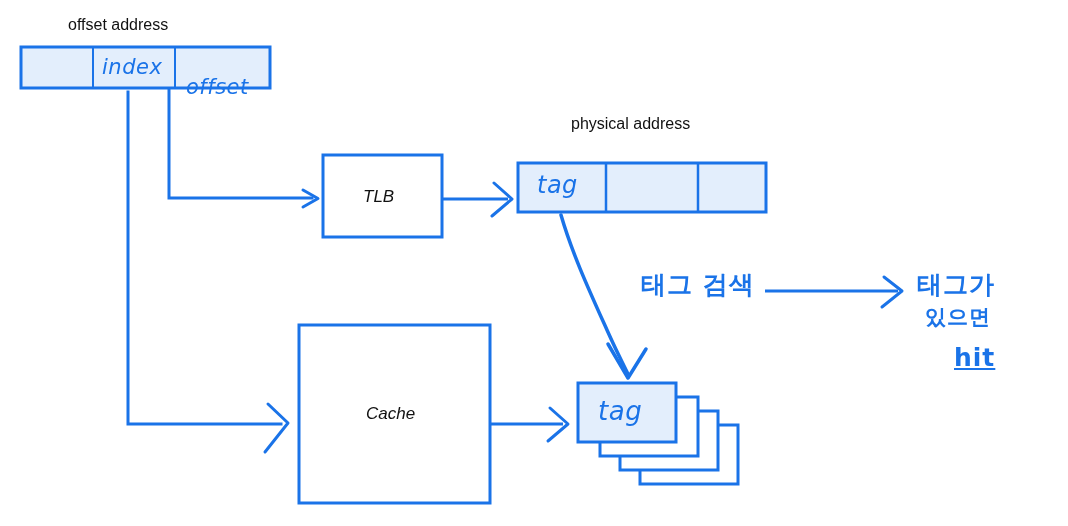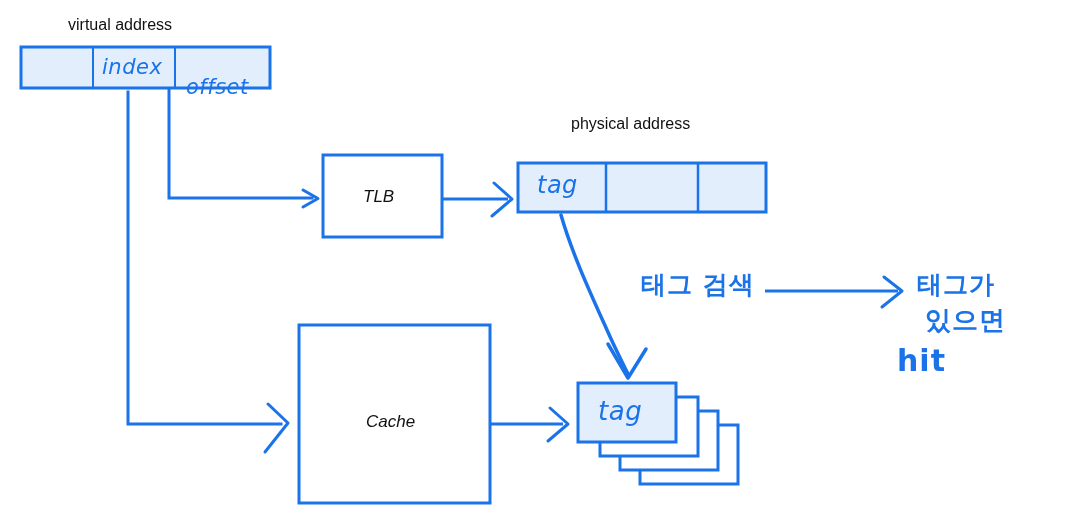--- a/index.html
+++ b/index.html
@@ -119,43 +119,43 @@
     </g>
 
     <g>
       <rect x="640" y="425" width="98" height="59" fill="#ffffff" stroke="#1a73e8" stroke-width="3"></rect>
       <rect x="620" y="411" width="98" height="59" fill="#ffffff" stroke="#1a73e8" stroke-width="3"></rect>
       <rect x="600" y="397" width="98" height="59" fill="#ffffff" stroke="#1a73e8" stroke-width="3"></rect>
       <rect x="578" y="383" width="98" height="59" fill="#e3eefc" stroke="#1a73e8" stroke-width="3"></rect>
     </g>
   </svg>
 
-  <div class="lbl" style="left:68px; top:16px;">virtual address</div>
+  <div class="lbl" style="left:68px; top:16px;">offset address</div>
 
   <div class="lbl" style="left:571px; top:115px;">physical address</div>
 
   <div class="box-label" style="left:363px; top:187px;">TLB</div>
 
-  <div class="box-label" style="left:366px; top:404px;margin-top:8px;">Cache</div>
+  <div class="box-label" style="left:366px; top:404px;">Cache</div>
 
   <div class="hand hand-it" style="left:36px; top:56px; font-size:21px;"></div>
 
   <div class="hand hand-it" style="left:102px; top:55px; font-size:21px;text-align:right;">index</div>
 
   <div class="hand hand-it" style="left:186px; top:55px; font-size:21px;margin-top:20px;">offset</div>
 
   <div class="hand hand-it" style="left:537px; top:171px; font-size:24px;">tag</div>
 
   <div class="hand hand-it" style="left:625px; top:171px; font-size:24px;"></div>
 
   <div class="hand hand-it" style="left:717px; top:171px; font-size:24px;"></div>
 
   <div class="hand hand-it" style="left:598px; top:396px; font-size:26px;">tag</div>
 
   <div class="ko" style="left:641px; top:268px;">태그 검색</div>
 
   <div class="ko" style="left:917px; top:268px;">태그가</div>
 
-  <div class="ko" style="left:925px; top:303px; font-size:26px;">있으면</div>
+  <div class="ko" style="left:925px; top:303px; font-size:21px;">있으면</div>
 
-  <div class="ko" style="left:897px; top:343px; font-size:30px;">hit</div>
+  <div class="ko" style="left:954px; top:343px; font-size:25px;text-decoration:underline;">hit</div>
 
 </div>
 
 </body></html>

